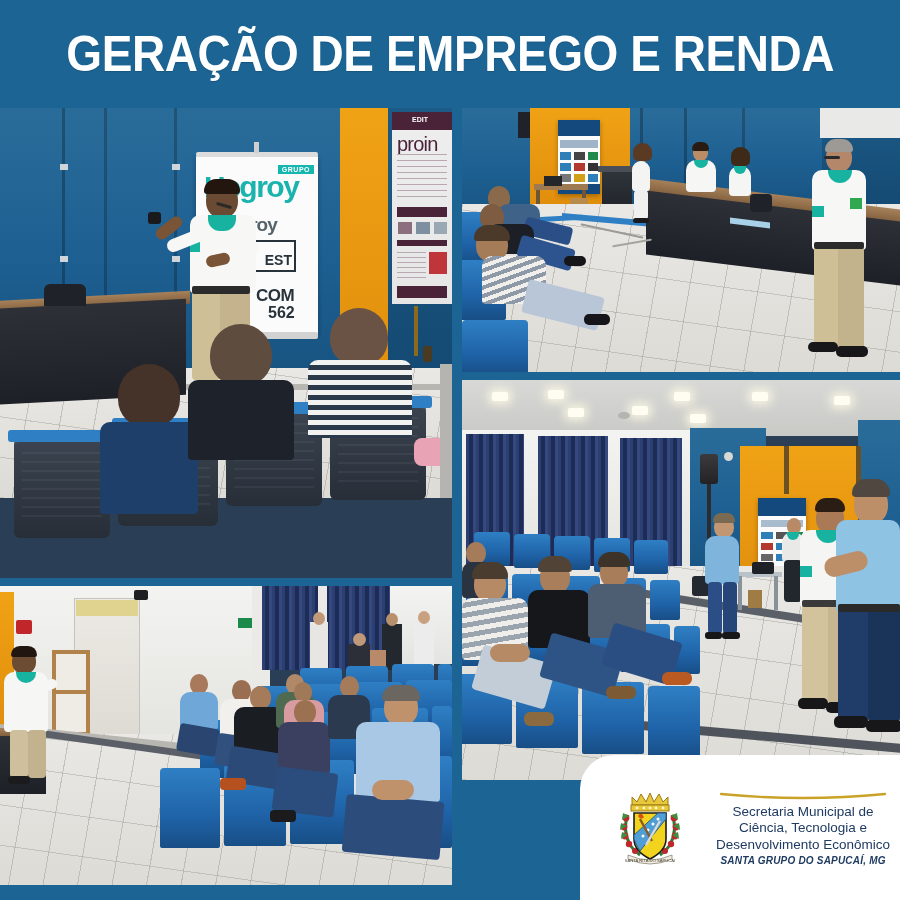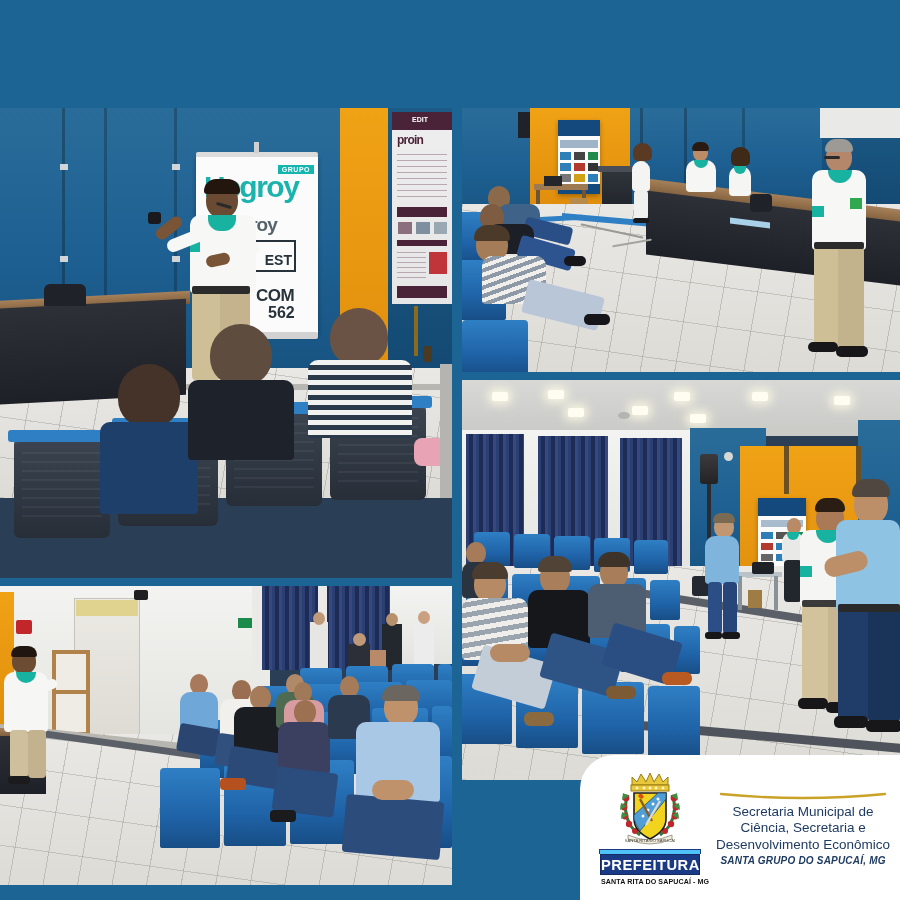--- a/index.html
+++ b/index.html
@@ -128,20 +128,23 @@
     color:#1f3b61; font-size:10px; font-style:italic; font-weight:bold;
     letter-spacing:.2px; margin-top:2px; white-space:nowrap;
   }
   .bottom-strip-left { position:absolute; left:0; bottom:0; width:585px; height:15px; background:#1b6494; }
 </style>
 </head>
 <body>
 
 <div class="poster">
 
+  <div class="header">
+    <div class="header-title">GERAÇÃO DE EMPREGO E RENDA</div>
+  </div>
 
   <div class="grid">
 
     <div class="photo" id="photo-tl">
       <div class="scene">
 
         <div class="wall-blue" style="left:0;top:0;width:340px;height:280px;"></div>
         <div class="wall-orange" style="left:340px;top:0;width:48px;height:300px;"></div>
         <div class="wall-blue-dk" style="left:388px;top:0;width:64px;height:260px;"></div>
 
@@ -163,21 +166,21 @@
             <span style="position:absolute;right:2px;bottom:2px;color:#27323a;font-size:14px;font-weight:bold;">EST</span>
           </div>
           <div style="position:absolute;left:60px;top:130px;color:#27323a;font-size:17px;font-weight:bold;letter-spacing:-.5px;">COM</div>
           <div style="position:absolute;left:72px;top:148px;color:#27323a;font-size:16px;font-weight:bold;">562</div>
           <div style="position:absolute;left:0;bottom:-5px;width:122px;height:7px;background:#d2d2d2;border-radius:2px;"></div>
         </div>
 
         <div class="poster-dark" style="left:392px;top:4px;width:60px;height:192px;">
           <div style="position:absolute;left:0;top:0;width:60px;height:18px;background:#4a2338;"></div>
           <div style="position:absolute;left:20px;top:4px;color:#fff;font-size:7px;font-weight:bold;">EDIT</div>
-          <div style="position:absolute;left:5px;top:21px;color:#4a2338;font-size:12px;font-weight:bold;letter-spacing:-.8px;">proin</div>
+          <div style="position:absolute;left:5px;top:21px;color:#4a2338;font-size:20px;font-weight:normal;letter-spacing:-.8px;">proin</div>
           <div style="position:absolute;left:5px;top:42px;right:5px;height:48px;background:repeating-linear-gradient(180deg,#b9a8b2 0 1px,transparent 1px 6px);"></div>
           <div style="position:absolute;left:5px;top:95px;right:5px;height:10px;background:#4a2338;"></div>
           <div style="position:absolute;left:6px;top:110px;width:14px;height:12px;background:#8b6f7e;"></div>
           <div style="position:absolute;left:24px;top:110px;width:14px;height:12px;background:#7e90a0;"></div>
           <div style="position:absolute;left:42px;top:110px;width:13px;height:12px;background:#9aa8b4;"></div>
           <div style="position:absolute;left:5px;top:128px;right:5px;height:6px;background:#4a2338;"></div>
           <div style="position:absolute;left:5px;top:140px;right:26px;height:26px;background:repeating-linear-gradient(180deg,#b9a8b2 0 1px,transparent 1px 5px);"></div>
           <div style="position:absolute;right:5px;top:140px;width:18px;height:22px;background:#c0353a;"></div>
           <div style="position:absolute;left:5px;top:174px;right:5px;height:12px;background:#4a2338;"></div>
         </div>
@@ -671,31 +674,26 @@
         <circle cx="48" cy="30" r="1.5" fill="#ffffff"></circle>
 
         <path d="M30 30 L42 52" stroke="#8a5a25" stroke-width="2.4"></path>
         <path d="M50 32 L36 56" stroke="#d9d9d9" stroke-width="2.4"></path>
         <path d="M28 27 Q31 22 34 28 Q31 32 28 27Z" fill="#d94f12"></path>
 
         <path d="M18 66 Q40 76 62 66 L62 70 Q40 80 18 70 Z" fill="#f0ece0" stroke="#8d8876" stroke-width="0.8"></path>
         <text x="40" y="72.6" text-anchor="middle" font-family="Liberation Sans, sans-serif" font-size="4.2" fill="#4b4636">SANTA RITA DO SAPUCAI</text>
       </svg>
 
-      <div class="prefeitura-block">
-        <div class="pref-topbar"></div>
-        <div class="pref-bar">PREFEITURA</div>
-        <div class="pref-sub">SANTA RITA DO SAPUCAÍ - MG</div>
-      </div>
     </div>
 
     <div class="smctde-wrap">
       <svg class="smctde-swoosh" viewBox="0 0 168 9">
         <path d="M2 2 Q84 10 166 2" fill="none" stroke="#c9a227" stroke-width="2.4" stroke-linecap="round"></path>
       </svg>
       <div class="smctde-line">Secretaria Municipal de</div>
-      <div class="smctde-line">Ciência, Secretaria e</div>
+      <div class="smctde-line">Ciência, Tecnologia e</div>
       <div class="smctde-line">Desenvolvimento Econômico</div>
       <div class="smctde-city">SANTA GRUPO DO SAPUCAÍ, MG</div>
     </div>
   </div>
 
 </div>
 
 </body></html>

